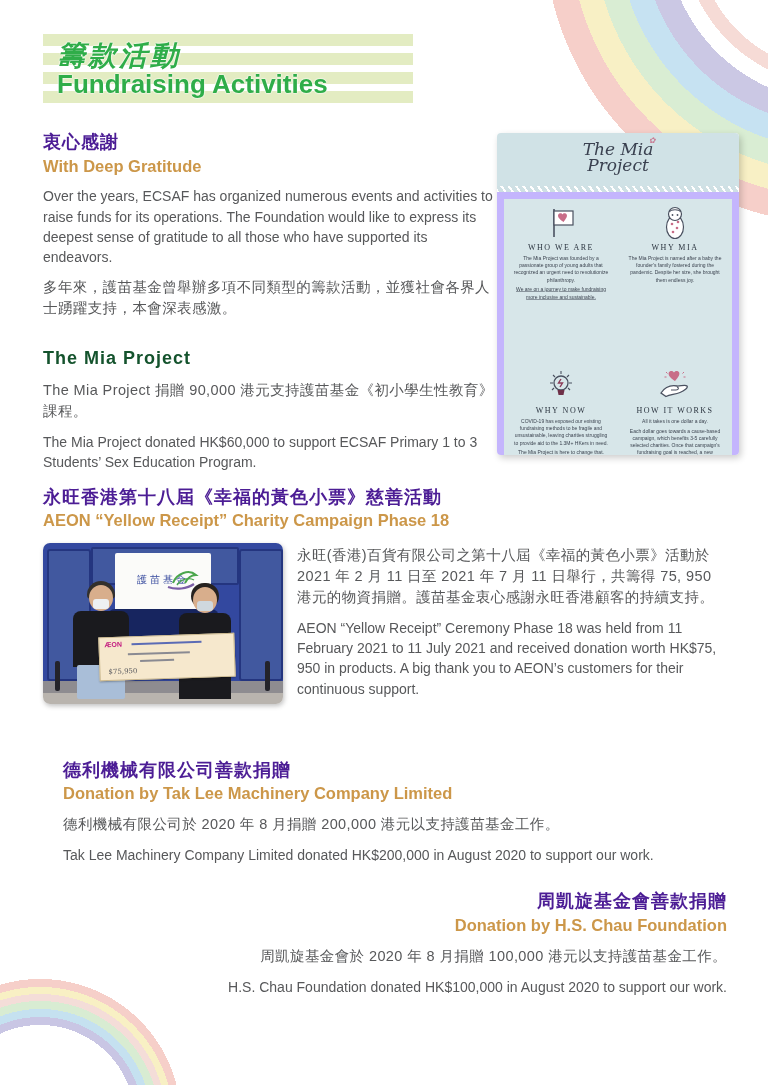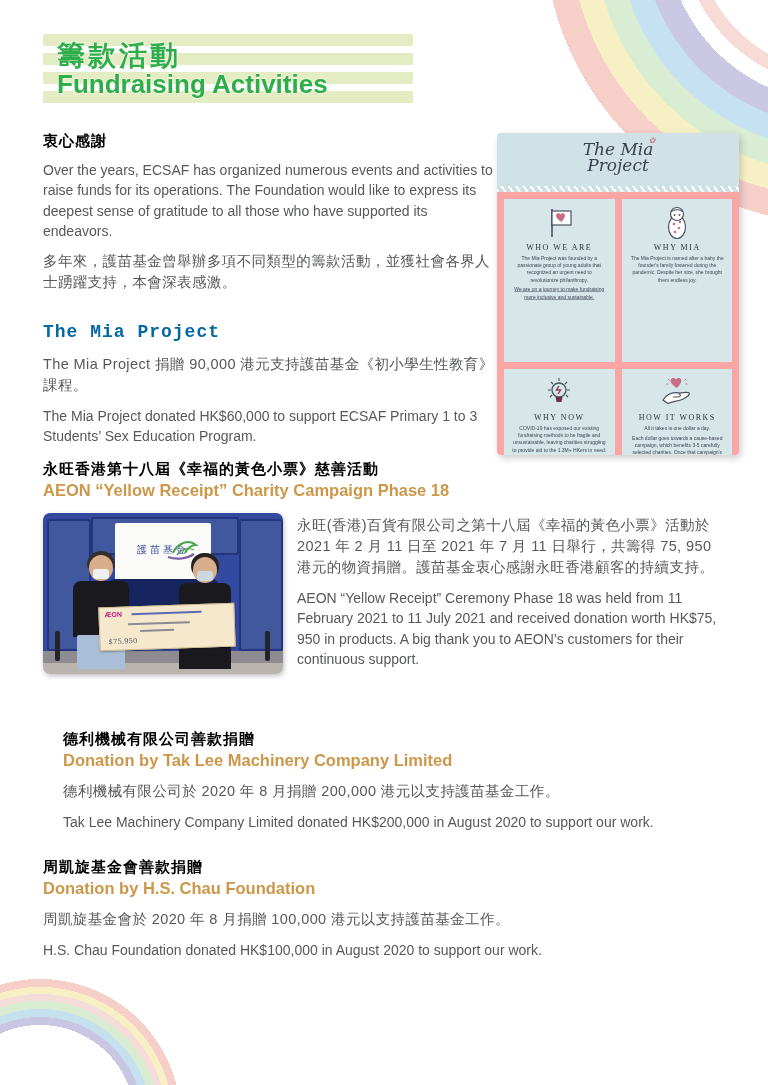--- a/index.html
+++ b/index.html
@@ -27,42 +27,42 @@
       #f4ddd8 119px 126px,
       #f8f0c4 126px 133px,
       #f6cfc9 133px 141px,
       rgba(255,255,255,0) 141px);}
 
   
   .content{position:absolute;left:43px;top:34px;width:684px;}
   .title-block{width:356px;padding:7px 0 9px 14px;
     background:repeating-linear-gradient(180deg,#e3ecc2 0 12px,#ffffff 12px 19px);}
   .title-zh{font-size:28px;font-weight:bold;color:#2fad49;letter-spacing:3px;line-height:1.05;
-    text-shadow:0 0 2px #fff,0 0 2px #fff;}
+    text-shadow:0 0 2px #fff,0 0 2px #fff;font-style:italic;}
   .title-en{font-size:26px;font-weight:bold;color:#2fad49;line-height:1.1;
     text-shadow:0 0 2px #fff,0 0 2px #fff;}
 
   
-  .h-zh{font-size:15px;font-weight:bold;color:#000000;letter-spacing:1px;line-height:1.2;}
+  .h-zh{font-size:18px;font-weight:bold;color:#4c1d95;letter-spacing:1px;line-height:1.2;}
   .h-en{font-size:16.5px;font-weight:bold;color:#cc9749;line-height:1.25;margin-top:2px;}
   .para{font-size:14px;line-height:1.45;color:#57585a;margin-top:10px;}
   .para-zh{font-size:14.5px;letter-spacing:.4px;}
   .narrow{width:452px;}
   .sec{margin-top:24px;}
 
   
   .mia-card{position:absolute;left:497px;top:133px;width:242px;height:322px;background:#ffffff;
     border-radius:4px;box-shadow:2px 3px 7px rgba(0,0,0,.2);overflow:hidden;}
   .mia-head{height:53px;background:#d0e2e6;text-align:center;padding-top:8px;box-sizing:border-box;}
   .mia-script{font-family:"DejaVu Serif",serif;font-style:italic;font-size:17px;color:#3a4150;
     line-height:.95;position:relative;display:inline-block;}
   .mia-flower{position:absolute;top:-4px;right:-2px;font-size:8px;color:#c97b93;}
   .hatch{height:6px;background:#cfe0e4;
     background-image:repeating-linear-gradient(55deg,#ffffff 0 2px,rgba(255,255,255,0) 2px 6px);}
-  .mia-grid{display:grid;grid-template-columns:1fr 1fr;gap:7px;padding:7px;background:#fca5a5;}
+  .mia-grid{display:grid;grid-template-columns:1fr 1fr;padding:7px;background:#c4b5fd;}
   .panel{background:#d7e6e9;min-height:95px;padding:6px 4px 4px;box-sizing:border-box;text-align:center;}
   .p-icon{height:36px;display:flex;align-items:center;justify-content:center;}
   .p-scale{width:200%;transform:scale(.5);transform-origin:0 0;}
   .p-title{font-family:"Liberation Serif",serif;font-size:16px;letter-spacing:3px;color:#2c3540;margin-top:2px;}
   .p-text{font-size:10px;line-height:1.45;color:#3c4450;margin-top:5px;padding:0 8px;}
   .u{text-decoration:underline;}
 
   
   .aeon-row{display:flex;gap:14px;margin-top:12px;}
   .aeon-text{flex:1;}
@@ -100,26 +100,27 @@
 
   <div class="content">
 
     <div class="title-block">
       <div class="title-zh">籌款活動</div>
       <div class="title-en">Fundraising Activities</div>
     </div>
 
     <div class="sec">
       <div class="h-zh">衷心感謝</div>
+      <div class="h-en">With Deep Gratitude</div>
       <div class="para narrow">Over the years, ECSAF has organized numerous events and activities to raise funds for its operations. The Foundation would like to express its deepest sense of gratitude to all those who have supported its endeavors.</div>
       <div class="para para-zh narrow">多年來，護苗基金曾舉辦多項不同類型的籌款活動，並獲社會各界人士踴躍支持，本會深表感激。</div>
     </div>
 
     <div class="sec" style="margin-top:28px;">
-      <div class="h-en" style="font-size:18px;color:#0369a1;letter-spacing:1px;font-family:Liberation Mono, monospace;">The Mia Project</div>
+      <div class="h-en" style="font-size:18px;color:#14532d;letter-spacing:1px;">The Mia Project</div>
       <div class="para para-zh narrow">The Mia Project 捐贈 90,000 港元支持護苗基金《初小學生性教育》課程。</div>
       <div class="para narrow">The Mia Project donated HK$60,000 to support ECSAF Primary 1 to 3 Students’ Sex Education Program.</div>
     </div>
 
     <div class="sec" style="margin-top:14px;">
       <div class="h-zh">永旺香港第十八屆《幸福的黃色小票》慈善活動</div>
       <div class="h-en">AEON “Yellow Receipt” Charity Campaign Phase 18</div>
 
       <div class="aeon-row">
 
@@ -168,21 +169,21 @@
       </div>
     </div>
 
     <div class="sec later">
       <div class="h-zh">德利機械有限公司善款捐贈</div>
       <div class="h-en">Donation by Tak Lee Machinery Company Limited</div>
       <div class="para para-zh">德利機械有限公司於 2020 年 8 月捐贈 200,000 港元以支持護苗基金工作。</div>
       <div class="para">Tak Lee Machinery Company Limited donated HK$200,000 in August 2020 to support our work.</div>
     </div>
 
-    <div class="sec" style="margin-top:26px;">
+    <div class="sec" style="margin-top:26px;text-align:right;">
       <div class="h-zh">周凱旋基金會善款捐贈</div>
       <div class="h-en">Donation by H.S. Chau Foundation</div>
       <div class="para para-zh">周凱旋基金會於 2020 年 8 月捐贈 100,000 港元以支持護苗基金工作。</div>
       <div class="para">H.S. Chau Foundation donated HK$100,000 in August 2020 to support our work.</div>
     </div>
   </div>
 
   <div class="mia-card">
     <div class="mia-head">
       <div class="mia-script">

